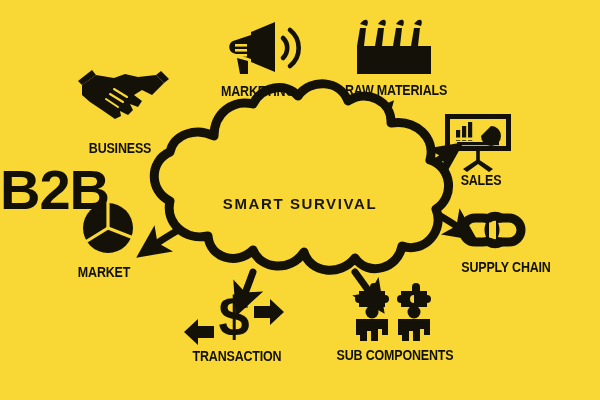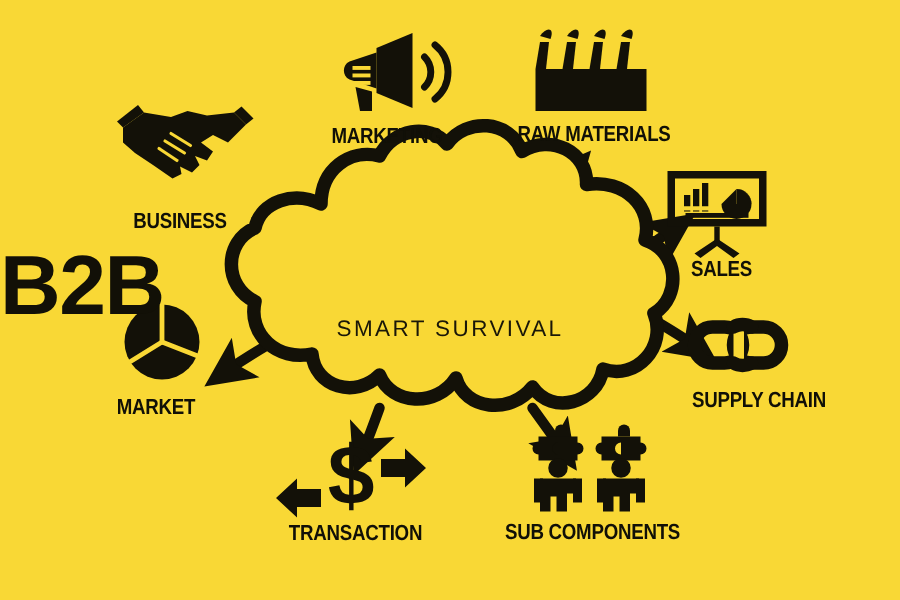--- a/index.html
+++ b/index.html
@@ -220,21 +220,21 @@
           <path d="M 0 0 L 23 9"></path>
           <path d="M 0 0 L -21 13"></path>
         </g>
       </g>
 
     </g>
   </svg>
 
   <div class="center-title" style="left:0; top:162px; width:600px;">B2B</div>
 
-  <div class="center-sub" style="left:0; top:212px; width:600px;">SMART SURVIVAL</div>
+  <div class="center-sub" style="left:0; top:196px; width:600px;font-weight:bold;">SMART SURVIVAL</div>
 
   <div class="node-label" style="left:20px; top:141px; width:200px;">BUSINESS</div>
 
   <div class="node-label" style="left:158px; top:84px; width:200px;">MARKETING</div>
 
   <div class="node-label" style="left:296px; top:83px; width:200px;">RAW MATERIALS</div>
 
   <div class="node-label" style="left:381px; top:173px; width:200px;">SALES</div>
 
   <div class="node-label" style="left:406px; top:260px; width:200px;">SUPPLY CHAIN</div>

